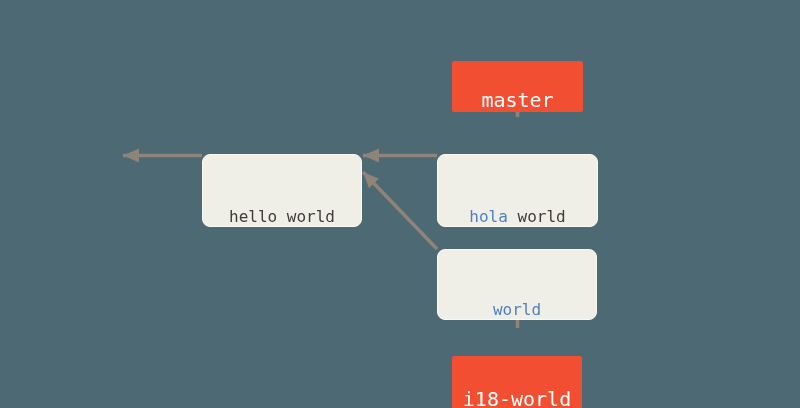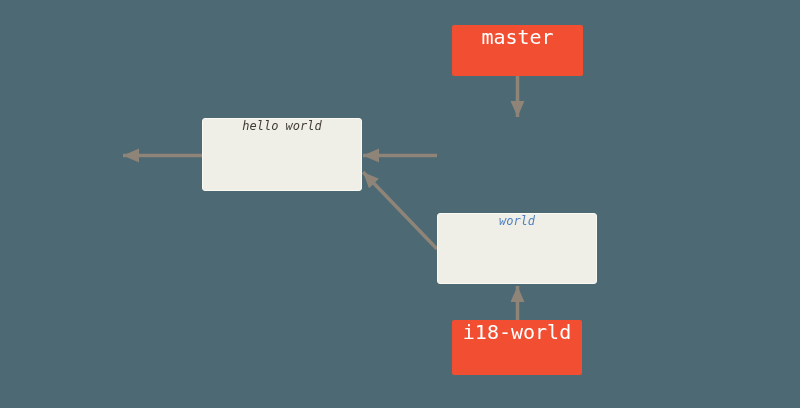--- a/index.html
+++ b/index.html
@@ -11,28 +11,29 @@
   html,body{background:var(--background);}
   .stage{
     position:relative;width:800px;height:408px;overflow:hidden;
     background:var(--background);
     font-family:"DejaVu Sans Mono","Liberation Mono",monospace;
   }
   .edges{position:absolute;left:0;top:0;width:800px;height:408px;z-index:0}
   .edges .edge{stroke:var(--arrow);stroke-width:3.5px;fill:none}
   .arrowhead-shape{fill:var(--arrow)}
   .box{
-    position:absolute;z-index:1;display:flex;align-items:flex-start;justify-content:center;
+    position:absolute;z-index:1;display:flex;align-items:flex-end;justify-content:center;
     white-space:pre;
+    margin-top:36px;
   }
   .commit{
     background:var(--commit-box-bg);
     border:1px solid var(--commit-box-border);
-    border-radius:3px;
-    font-size:12px;color:var(--text-dark);font-style:italic;
+    border-radius:8px;
+    font-size:16px;color:var(--text-dark);
   }
   .branch-label{
     background:var(--branch-label-bg);
     border-radius:2px;
     font-size:20px;color:var(--branch-label-text);
   }
   .t-dark{color:var(--text-dark)}
   .t-blue{color:var(--text-blue)}
   
   .pos-master{left:452px;top:25px;width:131px;height:51px}
@@ -60,20 +61,23 @@
   </svg>
 
   <div class="box branch-label pos-master">
     <span>master</span>
   </div>
 
   <div class="box commit pos-hello-world">
     <span class="t-dark">hello world</span>
   </div>
 
+  <div class="box commit pos-hola-world">
+    <span class="t-blue">hola</span><span class="t-dark"> world</span>
+  </div>
 
   <div class="box commit pos-hello-mundo">
     <span class="t-blue">world</span>
   </div>
 
   <div class="box branch-label pos-i18-world">
     <span>i18-world</span>
   </div>
 
 </div>

